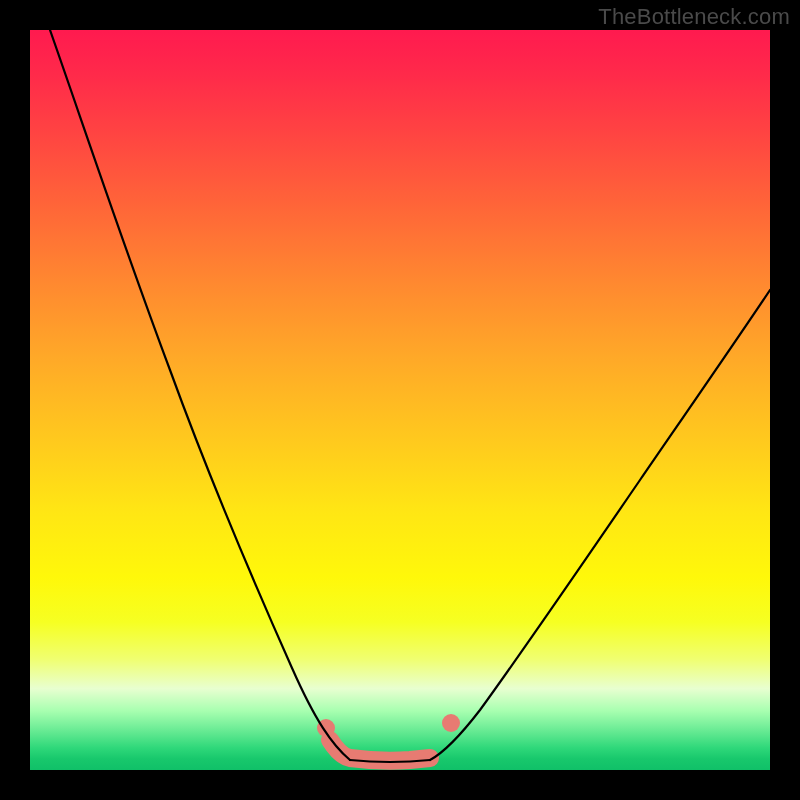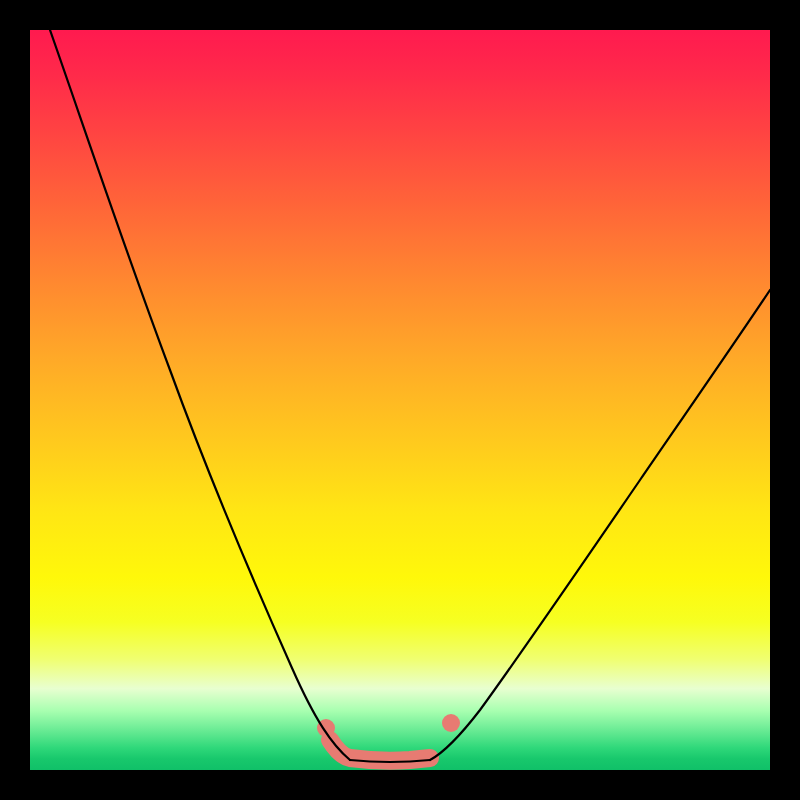--- a/index.html
+++ b/index.html
@@ -74,20 +74,21 @@
     stroke-linejoin: round;
   }
   .dot {
     fill: #e77b72;
   }
 </style>
 </head>
 <body>
 
 <div class="frame">
+  <div class="watermark">TheBottleneck.com</div>
 
   <div class="plot-area">
     <svg class="overlay" width="740" height="740" viewBox="0 0 740 740">
 
       <path class="highlight" d="M 300 710
                Q 310 726 320 728
                Q 350 732 380 730
                L 400 728"></path>
 
       <circle class="dot" r="9" cx="296" cy="698"></circle>

